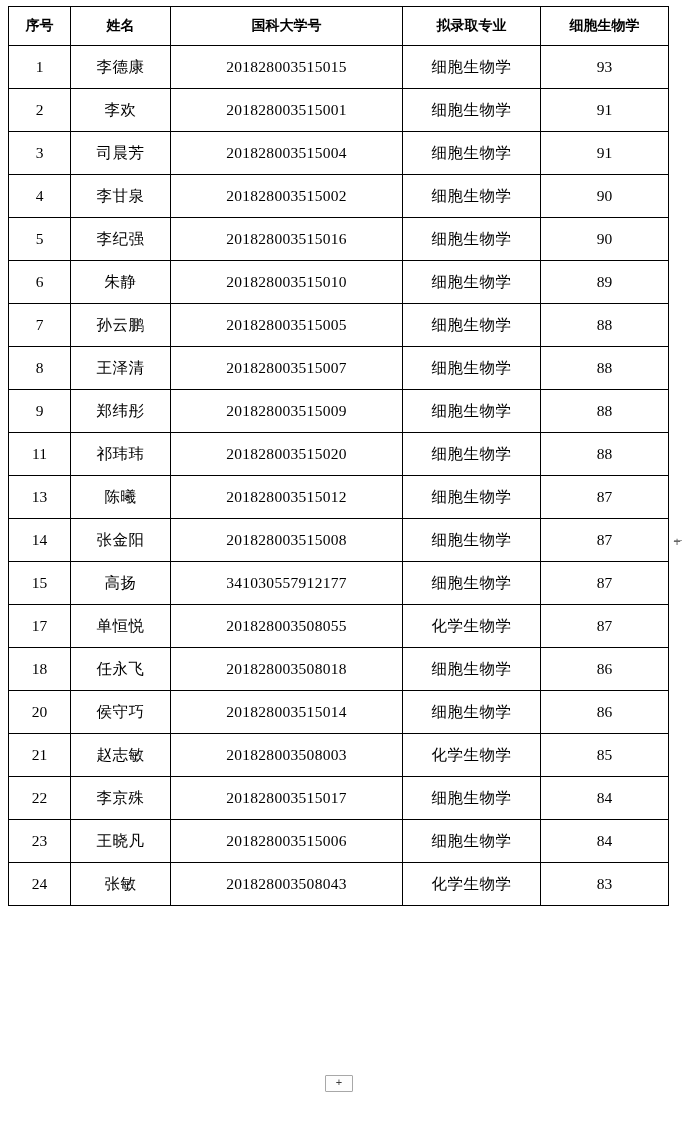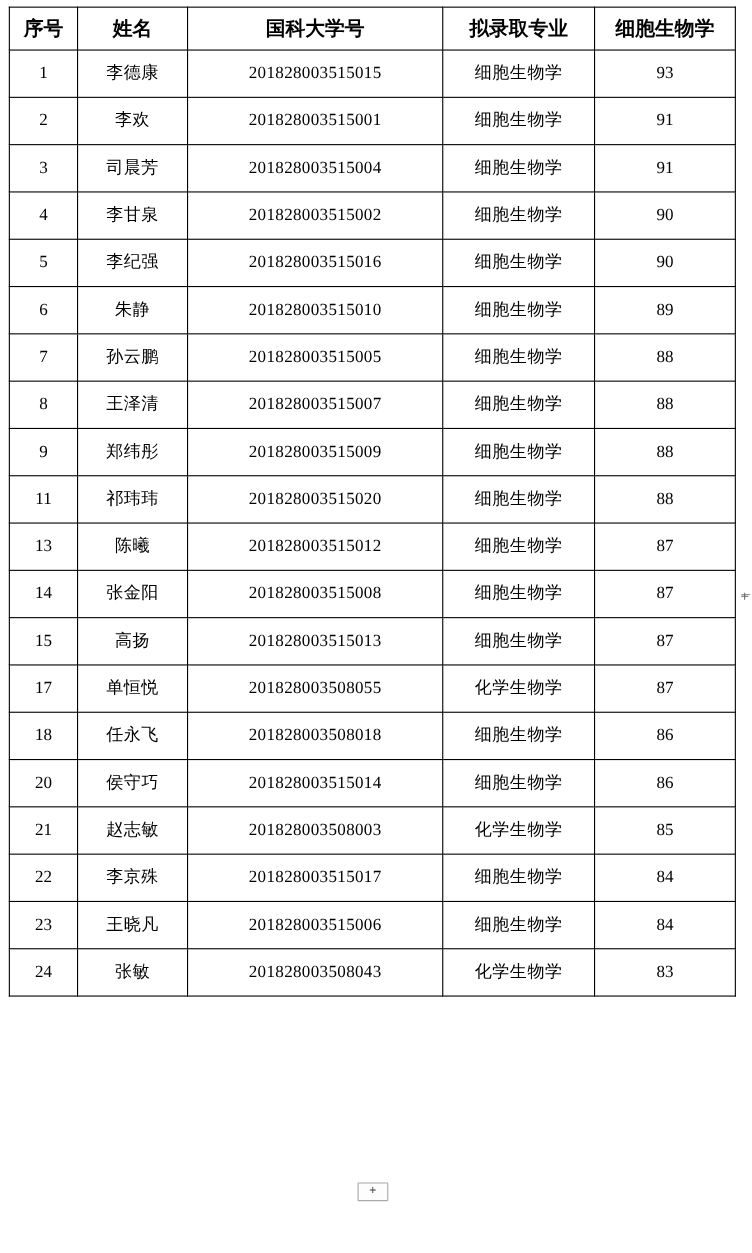--- a/index.html
+++ b/index.html
@@ -36,21 +36,21 @@
     padding: 0;
     height: 42px;
     line-height: 42px;
     white-space: nowrap;
     overflow: hidden;
   }
   table.admission-table thead th {
     font-weight: bold;
     height: 38px;
     line-height: 38px;
-    font-size: 18px;
+    font-size: 14px;
   }
   
   col.c-index { width: 62px; }
   col.c-name  { width: 100px; }
   col.c-id    { width: 232px; }
   col.c-major { width: 138px; }
   col.c-score { width: 128px; }
 
   td.cell-index, td.cell-score {
     font-family: "Liberation Serif", "DejaVu Serif", serif;
@@ -205,21 +205,21 @@
         <tr>
           <td class="cell-index">14</td>
           <td class="cell-name">张金阳</td>
           <td class="cell-id">201828003515008</td>
           <td class="cell-major">细胞生物学</td>
           <td class="cell-score">87</td>
         </tr>
         <tr>
           <td class="cell-index">15</td>
           <td class="cell-name">高扬</td>
-          <td class="cell-id">201828003515013</td>
+          <td class="cell-id">341030557912177</td>
           <td class="cell-major">细胞生物学</td>
           <td class="cell-score">87</td>
         </tr>
         <tr>
           <td class="cell-index">17</td>
           <td class="cell-name">单恒悦</td>
           <td class="cell-id">201828003508055</td>
           <td class="cell-major">化学生物学</td>
           <td class="cell-score">87</td>
         </tr>

